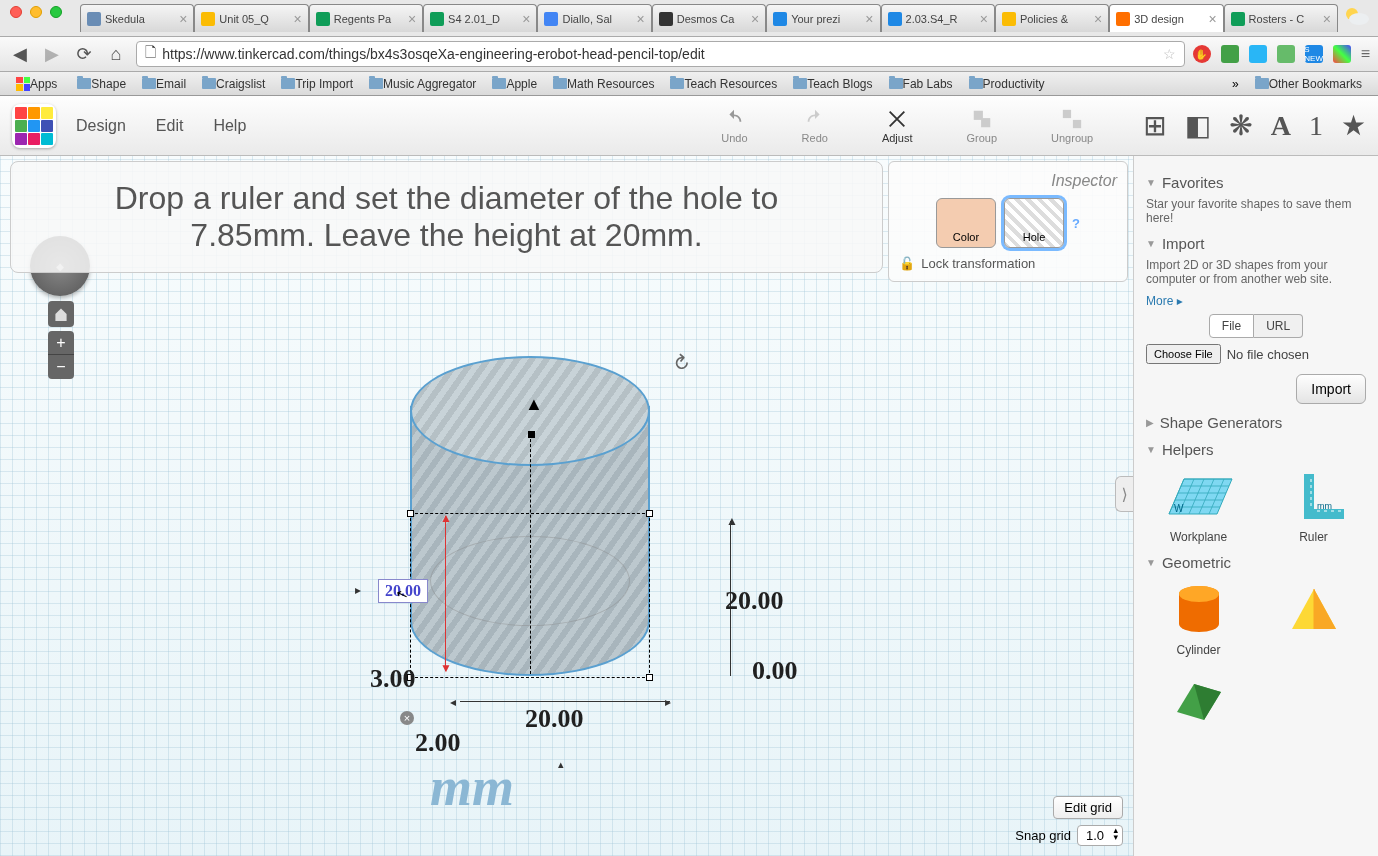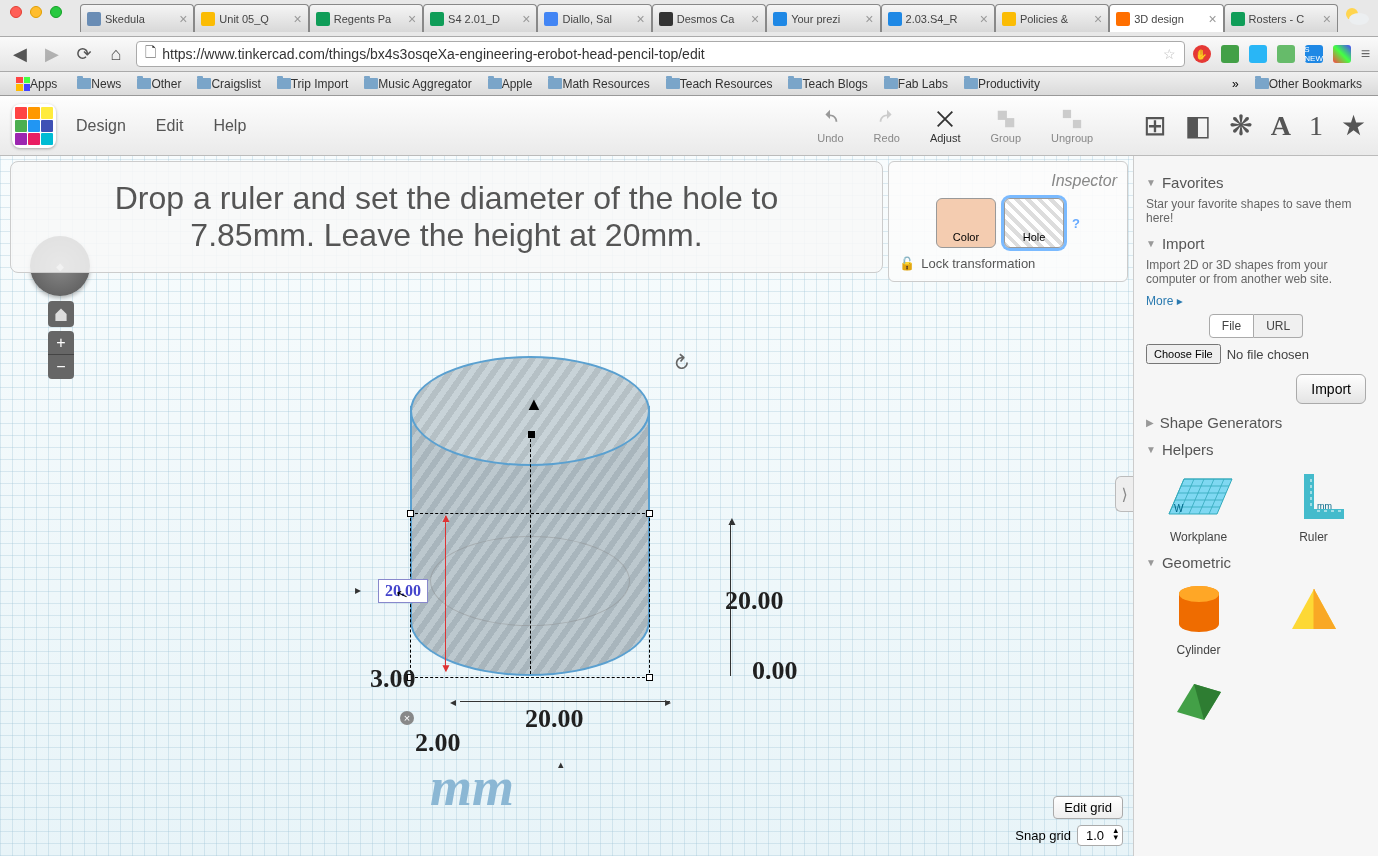--- a/index.html
+++ b/index.html
@@ -40,21 +40,21 @@
 
 .app-content { position: absolute; top: 96px; left: 0; right: 0; bottom: 0; background: #84cc16; }
 
 
 .app-bar { height: 60px; background: linear-gradient(#fefefe, #eaeaea); border-bottom: 1px solid #bbb; display: flex; align-items: center; padding: 0 12px; gap: 20px; }
 .tinkercad-logo { width: 44px; height: 44px; border-radius: 8px; background: #fff; display: grid; grid-template-columns: 1fr 1fr 1fr; grid-template-rows: 1fr 1fr 1fr; gap: 1px; padding: 3px; box-shadow: 0 1px 3px rgba(0,0,0,0.3); }
 .logo-cell { border-radius: 1px; }
 .app-menu { display: flex; gap: 30px; font-size: 16px; }
 .app-menu-item { color: #555; cursor: pointer; }
 .app-toolbar-right { margin-left: auto; display: flex; gap: 30px; align-items: center; }
-.tool-btn { display: flex; flex-direction: column; align-items: center; gap: 2px; font-size: 11px; color: #888; cursor: pointer; }
+.tool-btn { display: flex; flex-direction: column; align-items: center; gap: 2px; font-size: 11px; color: #888; cursor: pointer; margin-left: 24px; }
 .tool-btn.enabled { color: #333; }
 .tool-btn svg { width: 22px; height: 22px; }
 .view-icons { display: flex; gap: 18px; align-items: center; margin-left: 20px; font-size: 28px; color: #555; }
 
 
 .canvas-area { position: absolute; top: 60px; left: 0; right: 245px; bottom: 0; background: 
   repeating-linear-gradient(0deg, rgba(150,190,210,0.3) 0, rgba(150,190,210,0.3) 1px, transparent 1px, transparent 12px),
   repeating-linear-gradient(90deg, rgba(150,190,210,0.3) 0, rgba(150,190,210,0.3) 1px, transparent 1px, transparent 12px),
   linear-gradient(#f8fcfd, #e8f4f8);
   overflow: hidden;
@@ -229,25 +229,25 @@
         <span style="background:#f44"></span>
         <span style="background:#4f4"></span>
         <span style="background:#fb0"></span>
         <span style="background:#44f"></span>
       </span>
       <span>Apps</span>
     </div>
   <div id="bookmarks-container" style="display:flex">
       <div class="bookmark">
         <div class="bookmark-folder"></div>
-        <span>News</span>
-      </div>
-      <div class="bookmark">
-        <div class="bookmark-folder"></div>
-        <span>Other</span>
+        <span>Shape</span>
+      </div>
+      <div class="bookmark">
+        <div class="bookmark-folder"></div>
+        <span>Email</span>
       </div>
       <div class="bookmark">
         <div class="bookmark-folder"></div>
         <span>Craigslist</span>
       </div>
       <div class="bookmark">
         <div class="bookmark-folder"></div>
         <span>Trip Import</span>
       </div>
       <div class="bookmark">

